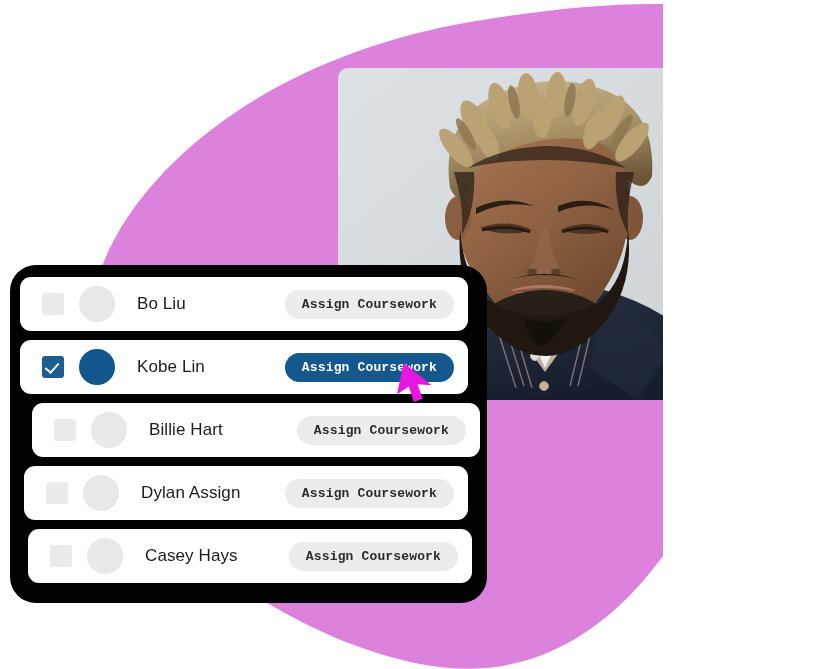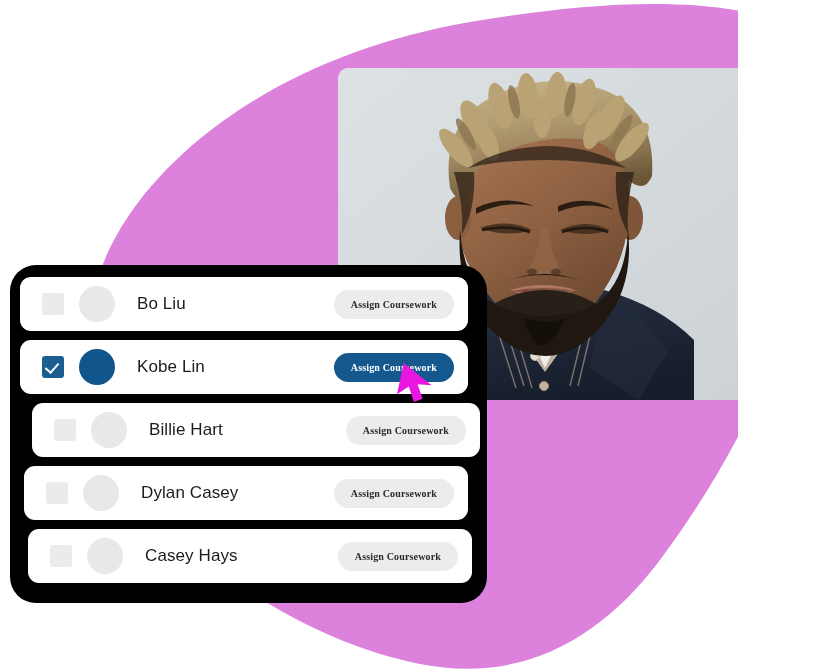--- a/index.html
+++ b/index.html
@@ -5,24 +5,25 @@
   html, body {
     margin: 0;
     padding: 0;
     background: #ffffff;
   }
   body {
     font-family: "Liberation Sans", sans-serif;
   }
   #stage {
     position: relative;
-    width: 738px;
+    width: 655px;
     height: 669px;
     overflow: hidden;
     background: #ffffff;
+    padding-left: 8px;
   }
 
   
   .blob {
     position: absolute;
     left: 0;
     top: 0;
     width: 821px;
     height: 669px;
     pointer-events: none;
@@ -116,22 +117,22 @@
     margin-left: 22px;
     font-size: 17px;
     color: #1c1c1c;
     white-space: nowrap;
     letter-spacing: 0.1px;
   }
 
   .assign-btn {
     margin-left: auto;
     border: none;
-    font-family: Liberation Serif, serif;
-    font-size: 10px;
+    font-family: Liberation Mono, monospace;
+    font-size: 13px;
     font-weight: bold;
     letter-spacing: 0.15px;
     color: #2b2b2b;
     background: #ececec;
     border-radius: 15px;
     height: 29px;
     padding: 0 17px;
     white-space: nowrap;
     cursor: pointer;
   }
@@ -299,21 +300,21 @@
     <div class="roster-row r2">
       <div class="checkbox"></div>
       <div class="avatar"></div>
       <div class="person-name">Billie Hart</div>
       <button class="assign-btn">Assign Coursework</button>
     </div>
 
     <div class="roster-row r3">
       <div class="checkbox"></div>
       <div class="avatar"></div>
-      <div class="person-name">Dylan Casey</div>
+      <div class="person-name">Dylan Assign</div>
       <button class="assign-btn">Assign Coursework</button>
     </div>
 
     <div class="roster-row r4">
       <div class="checkbox"></div>
       <div class="avatar"></div>
       <div class="person-name">Casey Hays</div>
       <button class="assign-btn">Assign Coursework</button>
     </div>
 

